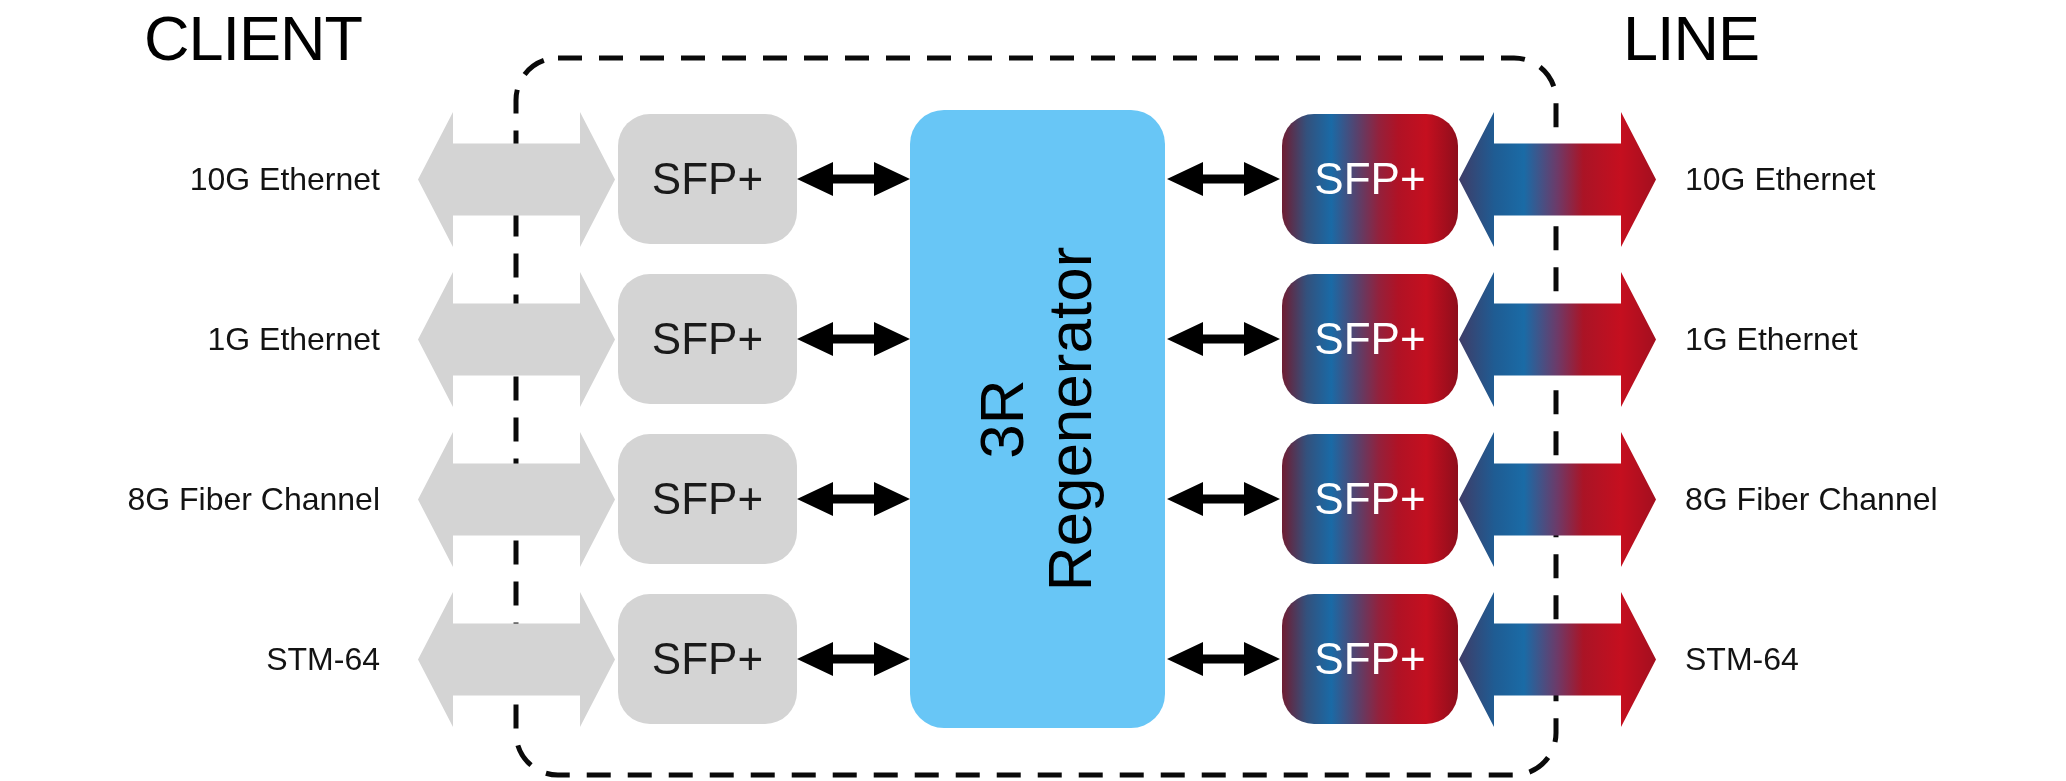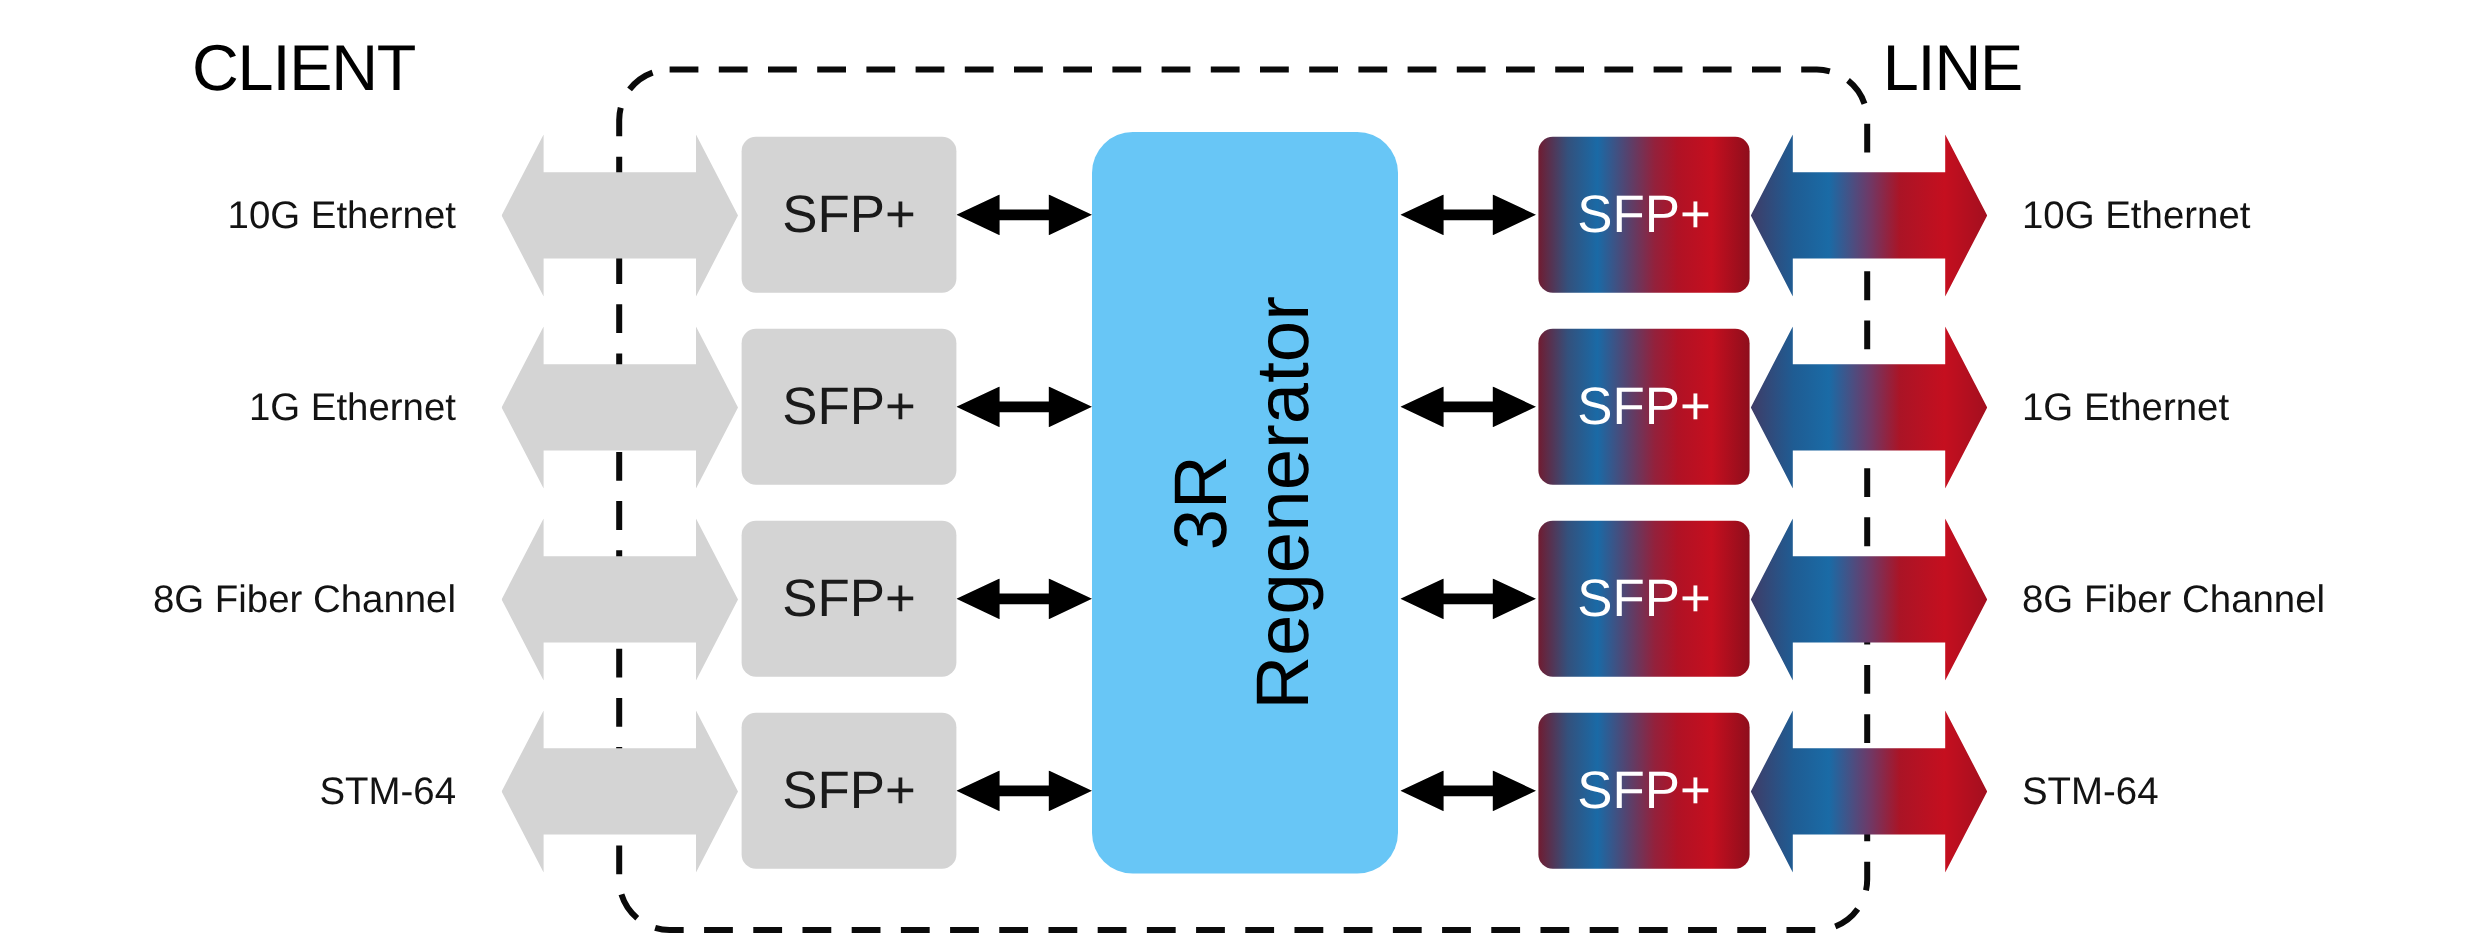--- a/index.html
+++ b/index.html
@@ -9,31 +9,31 @@
     --grad-b1:#701c31; --grad-b2:#33517d; --grad-b3:#1a6aa6; --grad-b4:#55436f;
     --grad-b5:#93213c; --grad-b6:#b01225; --grad-b7:#c50f1f; --grad-b8:#8e0e1c;
   }
   html,body{margin:0;padding:0;background:#ffffff;}
   .canvas{
     position:relative; width:2066px; height:781px; overflow:hidden;
     font-family:"Liberation Sans", sans-serif; background:#ffffff;
   }
   .abs{position:absolute;}
   .title{
-    font-size:54px; font-weight:500; letter-spacing:-1px; color:var(--ink);
-    transform:translateX(-50%); white-space:nowrap; z-index:4;margin-top:24px;
+    font-size:63px; font-weight:500; letter-spacing:-1px; color:var(--ink);
+    transform:translateX(-50%); white-space:nowrap; z-index:4;
   }
   .row-label{
     font-size:32px; color:var(--label); white-space:nowrap; z-index:4;
     height:56px; line-height:56px;
   }
   .row-label.left{width:380px; left:0; text-align:right;}
   .row-label.right{left:1685px; text-align:left;}
   .sfp-box{
-    width:179px; height:130px; border-radius:12px; z-index:3;
+    width:179px; height:130px; border-radius:32px; z-index:3;
     display:flex; align-items:center; justify-content:center;
     font-size:44px; letter-spacing:0px;
   }
   .sfp-box.client{left:618px; background:var(--gray); color:var(--sfp-dark);}
   .sfp-box.line{
     left:1282px; width:176px; color:#ffffff;
     background:linear-gradient(90deg,
       var(--grad-b1) 0%, var(--grad-b2) 14%, var(--grad-b3) 28%, var(--grad-b4) 42%,
       var(--grad-b5) 55%, var(--grad-b6) 66%, var(--grad-b7) 82%, var(--grad-b8) 100%);
   }
@@ -68,21 +68,21 @@
         <stop offset="1" style="stop-color:var(--grad-a7)"></stop>
       </linearGradient>
     </defs>
   </svg>
 
   <svg class="abs border-svg" width="2066" height="781">
     <rect x="516" y="58" width="1040" height="717" rx="42" ry="42" fill="none" stroke="#0a0a0a" stroke-width="5" stroke-dasharray="24 17"></rect>
   </svg>
 
   <div class="abs title" style="left:253px; top:2px;">CLIENT</div>
-  <div class="abs title" style="left:1627px; top:2px;">LINE</div>
+  <div class="abs title" style="left:1691px; top:2px;">LINE</div>
 
   <div class="abs regen-box"></div>
   <div class="abs regen-label">3R
 Regenerator</div>
 
   <div class="abs row-label left" style="top:151px;">10G Ethernet</div>
   <svg class="abs arrow-svg" style="left:418px; top:112px;" width="197" height="135" viewBox="0 0 197 135">
     <polygon fill="var(--gray)" points="0,67.5 35,0 35,31.5 162,31.5 162,0 197,67.5 162,135 162,103.5 35,103.5 35,135"></polygon>
   </svg>
   <div class="abs sfp-box client" style="top:114px;">

